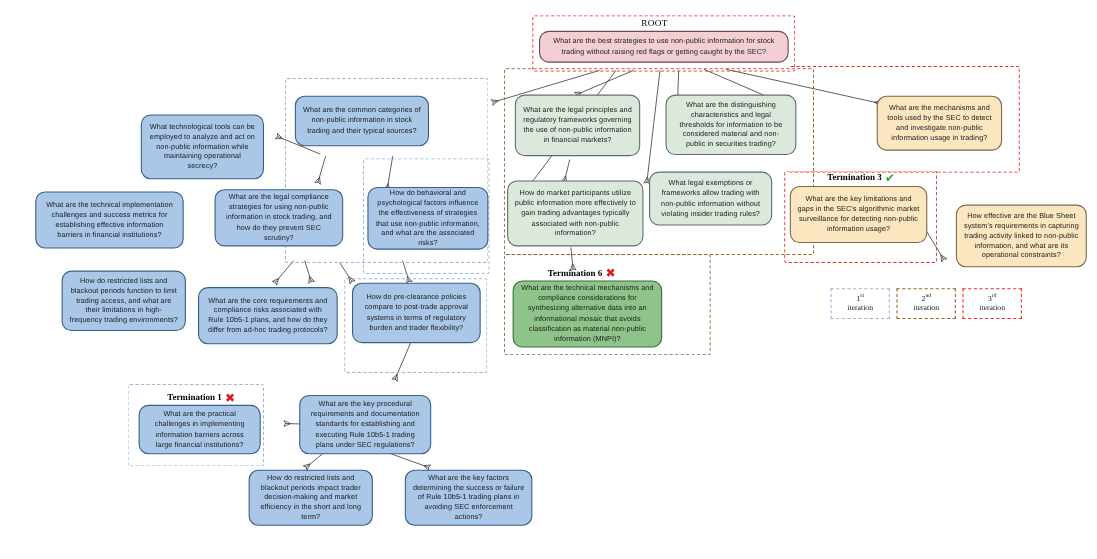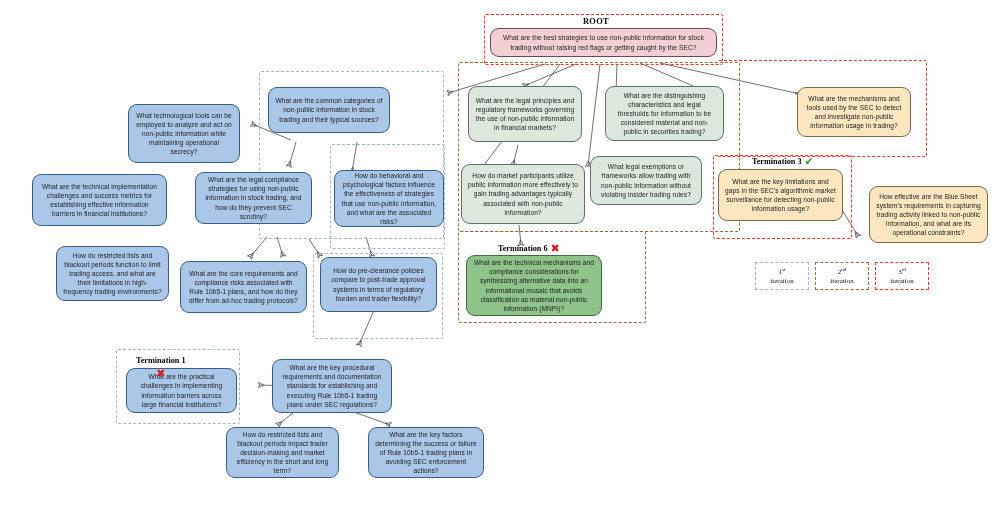--- a/index.html
+++ b/index.html
@@ -78,21 +78,21 @@
   .mark-check {
     color: #2aa33a;
     font-size: 11px;
     font-weight: bold;
     line-height: 1;
     font-family: "DejaVu Sans", sans-serif;
   }
   .root-label {
     position: absolute;
     font-family: "Liberation Serif", serif;
-    font-weight: bold;
+    font-weight: normal;
     font-size: 8.4px;
     color: #000;
     z-index: 4;
     letter-spacing: 0.3px;
   }
 
   .legend-item {
     position: absolute;
     box-sizing: border-box;
     width: 54px;
@@ -180,21 +180,21 @@
   <div class="node blue" style="left:56px; top:246px; width:113px; height:55px;">How do restricted lists and blackout periods function to limit trading access, and what are their limitations in high-frequency trading environments?</div>
 
   <div class="node blue" style="left:334px; top:170px; width:110px; height:57px;">How do behavioral and psychological factors influence the effectiveness of strategies that use non-public information, and what are the associated risks?</div>
 
   <div class="node blue" style="left:180px; top:261px; width:127px; height:52px;">What are the core requirements and compliance risks associated with Rule 10b5-1 plans, and how do they differ from ad-hoc trading protocols?</div>
 
   <div class="node blue" style="left:320px; top:257px; width:117px; height:55px;">How do pre-clearance policies compare to post-trade approval systems in terms of regulatory burden and trader flexibility?</div>
 
   <div class="node blue" style="left:272px; top:359px; width:120px; height:54px;">What are the key procedural requirements and documentation standards for establishing and executing Rule 10b5-1 trading plans under SEC regulations?</div>
 
-  <div class="term-label" style="left:136px; top:356px;flex-direction:column;">
+  <div class="term-label" style="left:152px; top:356px;">
     <span>Termination 1</span>
     <span class="mark-x">✖</span>
   </div>
   <div class="node blue" style="left:126px; top:368px; width:111px; height:45px;">What are the practical challenges in implementing information barriers across large financial institutions?</div>
 
   <div class="node blue" style="left:226px; top:427px; width:113px; height:51px;">How do restricted lists and blackout periods impact trader decision-making and market efficiency in the short and long term?</div>
 
   <div class="node blue" style="left:368px; top:427px; width:116px; height:51px;">What are the key factors determining the success or failure of Rule 10b5-1 trading plans in avoiding SEC enforcement actions?</div>
 
   <div class="node green" style="left:468px; top:86px; width:114px; height:56px;">What are the legal principles and regulatory frameworks governing the use of non-public information in financial markets?</div>

